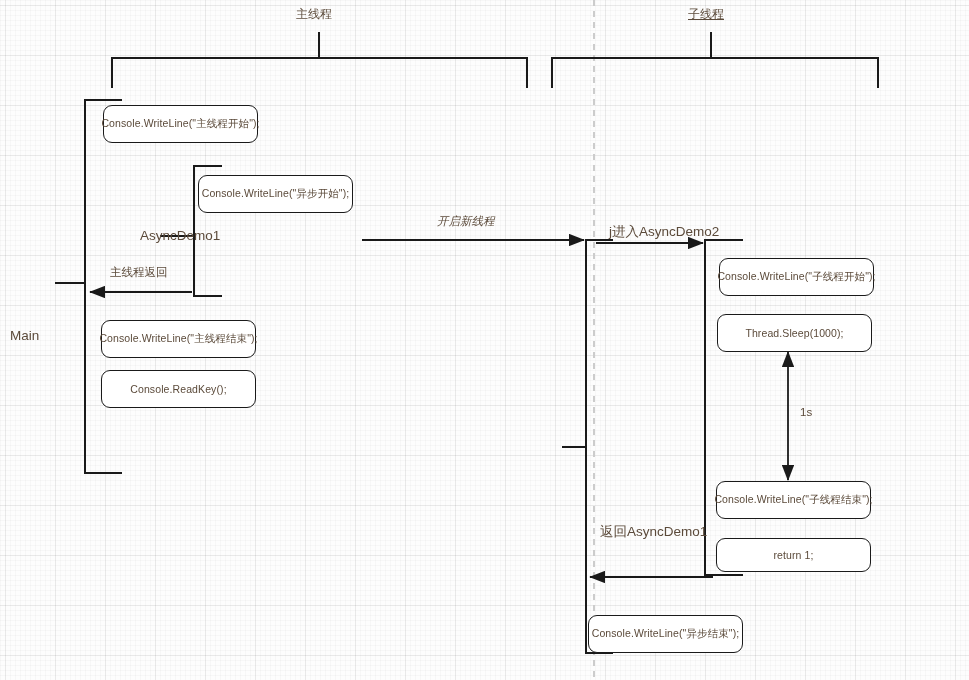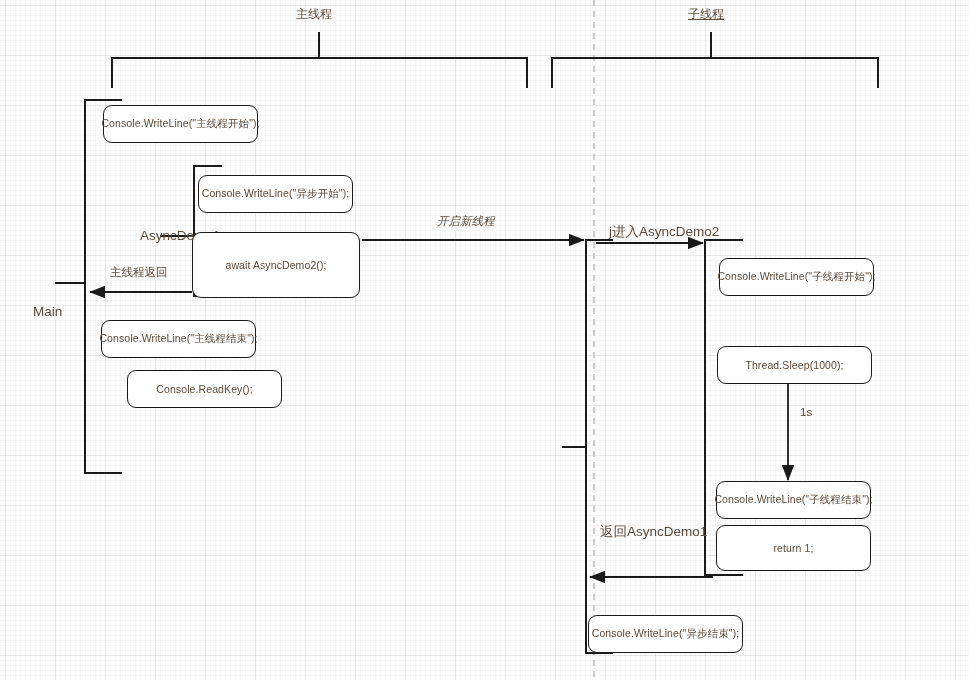--- a/index.html
+++ b/index.html
@@ -105,47 +105,46 @@
 
     <line x1="713" y1="577" x2="590" y2="577" stroke="#1a1a1a" stroke-width="1.8" marker-end="url(#arrowhead)"></line>
 
     <line x1="788" y1="352" x2="788" y2="480" stroke="#1a1a1a" stroke-width="1.8" marker-end="url(#arrowhead)" marker-start="url(#arrowtail)"></line>
   </svg>
 
   <div class="freetext t-group" style="left:296px; top:6px;">主线程</div>
 
   <div class="freetext t-group" style="left:688px; top:6px;text-decoration:underline;">子线程</div>
 
-  <div class="freetext t-big" style="left:10px; top:304px;margin-left:23px;">Main</div>
+  <div class="freetext t-big" style="left:10px; top:328px;">Main</div>
 
   <div class="freetext t-big" style="left:92px; top:228px;margin-left:48px;">AsyncDemo1</div>
 
   <div class="freetext t-mid" style="left:437px; top:214px;font-style:italic;">开启新线程</div>
 
   <div class="freetext t-mid" style="left:110px; top:265px;text-align:center;">主线程返回</div>
 
   <div class="freetext t-big" style="left:609px; top:223px;text-align:right;">j进入AsyncDemo2</div>
 
   <div class="freetext t-big" style="left:600px; top:523px;">返回AsyncDemo1</div>
 
   <div class="freetext t-mid" style="left:800px; top:406px;text-align:right;">1s</div>
 
   <div class="nodebox" style="left:103px; top:105px; width:155px; height:38px;">Console.WriteLine("主线程开始");</div>
 
   <div class="nodebox" style="left:198px; top:175px; width:155px; height:38px;">Console.WriteLine("异步开始");</div>
 
-  <div class="nodebox" style="left:192px; top:232px; width:168px; height:66px;">await AsyncDemo2();</div>
 
   <div class="nodebox" style="left:101px; top:320px; width:155px; height:38px;">Console.WriteLine("主线程结束");</div>
 
-  <div class="nodebox" style="left:101px; top:370px; width:155px; height:38px;margin-left:26px;">Console.ReadKey();</div>
+  <div class="nodebox" style="left:101px; top:370px; width:155px; height:38px;">Console.ReadKey();</div>
 
   <div class="nodebox" style="left:719px; top:258px; width:155px; height:38px;">Console.WriteLine("子线程开始");</div>
 
-  <div class="nodebox" style="left:717px; top:314px; width:155px; height:38px;margin-top:32px;">Thread.Sleep(1000);</div>
+  <div class="nodebox" style="left:717px; top:314px; width:155px; height:38px;">Thread.Sleep(1000);</div>
 
   <div class="nodebox" style="left:716px; top:481px; width:155px; height:38px;">Console.WriteLine("子线程结束");</div>
 
-  <div class="nodebox" style="left:716px; top:525px; width:155px; height:46px;">return 1;</div>
+  <div class="nodebox" style="left:716px; top:538px; width:155px; height:34px;">return 1;</div>
 
   <div class="nodebox" style="left:588px; top:615px; width:155px; height:38px;">Console.WriteLine("异步结束");</div>
 
 </div>
 
 </body></html>

